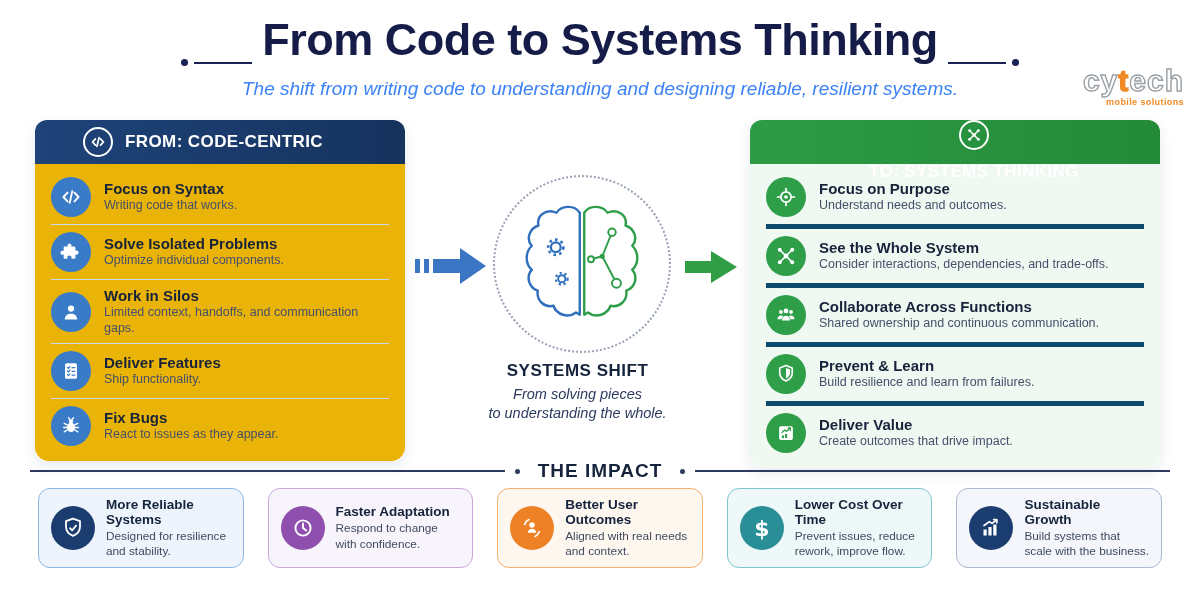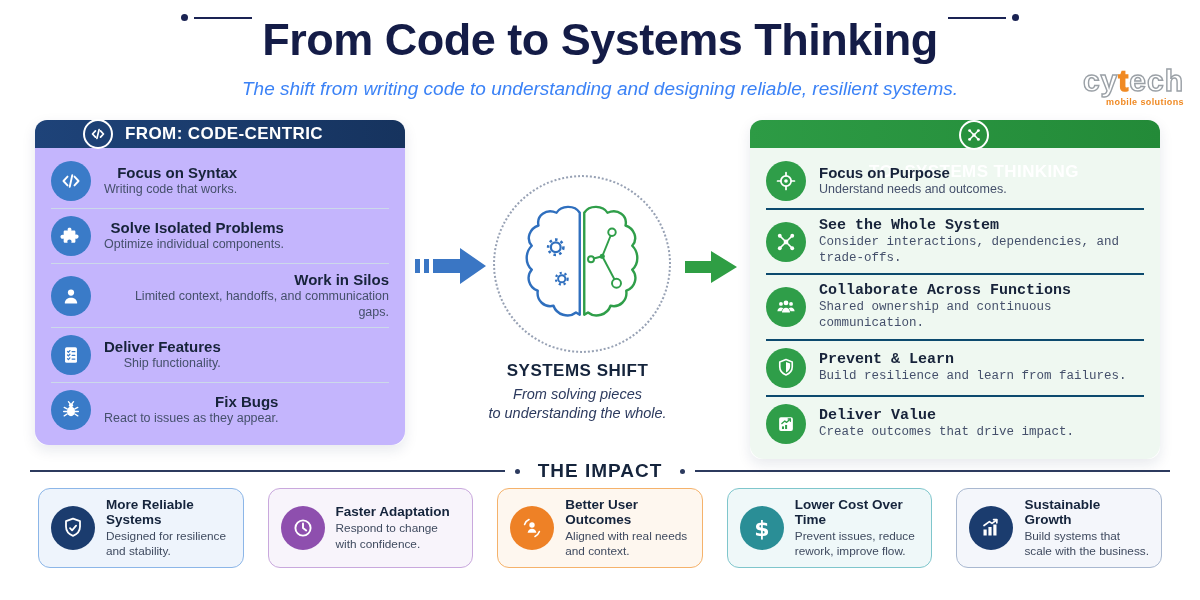--- a/index.html
+++ b/index.html
@@ -1,51 +1,51 @@
 <!DOCTYPE html>
 <html><head>
 <meta charset="utf-8">
 <style>
   * { margin:0; padding:0; box-sizing:border-box; }
   html,body { width:1200px; height:600px; background:#fff; font-family:"Liberation Sans", sans-serif; }
   .stage { position:relative; width:1200px; height:600px; background:#ffffff; overflow:hidden; }
 
   
-  .title-row { position:absolute; top:14px; left:0; width:100%; display:flex; align-items:flex-start; justify-content:center; gap:10px; }
+  .title-row { position:absolute; top:14px; left:0; width:100%; display:flex; align-items:flex-end; justify-content:center; gap:10px; }
   .page-title { font-size:45px; font-weight:800; color:#141c47; letter-spacing:-0.5px; }
   .deco-line { width:58px; height:2px; background:#1a2353; }
   .deco-dot  { width:7px; height:7px; border-radius:50%; background:#1a2353; }
   .deco { display:flex; align-items:center; gap:6px; }
   .subtitle { position:absolute; top:78px; left:0; width:100%; text-align:center;
               font-size:19px; font-style:italic; color:#3b82f6; }
 
   
   .logo { position:absolute; top:66px; right:16px; text-align:right; line-height:1; }
   .logo-word { font-size:30px; font-weight:800; letter-spacing:1px; color:transparent;
                -webkit-text-stroke:1.4px #9aa0a6; }
   .logo-word .accent { color:#f08a24; -webkit-text-stroke:1.4px #f08a24; }
   .logo-tag { font-size:9px; font-weight:700; color:#f08a24; margin-top:2px; letter-spacing:0.4px; }
 
   
   .panel { position:absolute; top:120px; border-radius:12px; box-shadow:0 5px 14px rgba(20,40,80,.10); }
   .panel-from { left:35px;  width:370px; }
   .panel-to   { left:750px; width:410px; }
-  .panel-hdr { height:28px; display:flex; align-items:center; gap:12px; padding-left:48px;
+  .panel-hdr { height:44px; display:flex; align-items:center; gap:12px; padding-left:48px;
                border-radius:12px 12px 0 0; }
   .panel-from .panel-hdr { background:linear-gradient(90deg,#1e4379,#16335e); }
   .panel-to   .panel-hdr { background:linear-gradient(90deg,#2d9b45,#238a38); padding-left:38px;flex-direction:column; }
   .hdr-badge { width:30px; height:30px; border:2px solid #fff; border-radius:50%;
                display:flex; align-items:center; justify-content:center; flex:0 0 auto; }
   .panel-hdr h2 { color:#fff; font-size:17px; font-weight:800; letter-spacing:.4px; }
   .panel-body { padding:6px 16px 8px 16px; border-radius:0 0 14px 14px; }
-  .panel-from .panel-body { background:#c4b5fd;text-align:right; }
+  .panel-from .panel-body { background:#eab308; }
   .panel-to   .panel-body { background:#eff8f1; }
   .p-item { display:flex; align-items:center; gap:13px; padding:7px 0; }
   .panel-from .p-item + .p-item { border-top:1px solid #ccd9ea; }
-  .panel-to   .p-item + .p-item { border-top:2px solid #0c4a6e;font-family:Liberation Mono, monospace; }
+  .panel-to   .p-item + .p-item { border-top:5px solid #0c4a6e; }
   .item-circle { width:40px; height:40px; border-radius:50%; flex:0 0 auto;
                  display:flex; align-items:center; justify-content:center; }
   .panel-from .item-circle { background:#3a7bc8; }
   .panel-to   .item-circle { background:#2f9e49; }
   .p-item h3 { font-size:15px; font-weight:700; color:#17233a; margin-bottom:1px; }
   .p-item p  { font-size:12.5px; color:#45506b; line-height:1.25; }
 
   
   .center-zone { position:absolute; left:405px; top:125px; width:345px; height:330px; }
   .arrow-left  { position:absolute; left:10px;  top:116px; }

